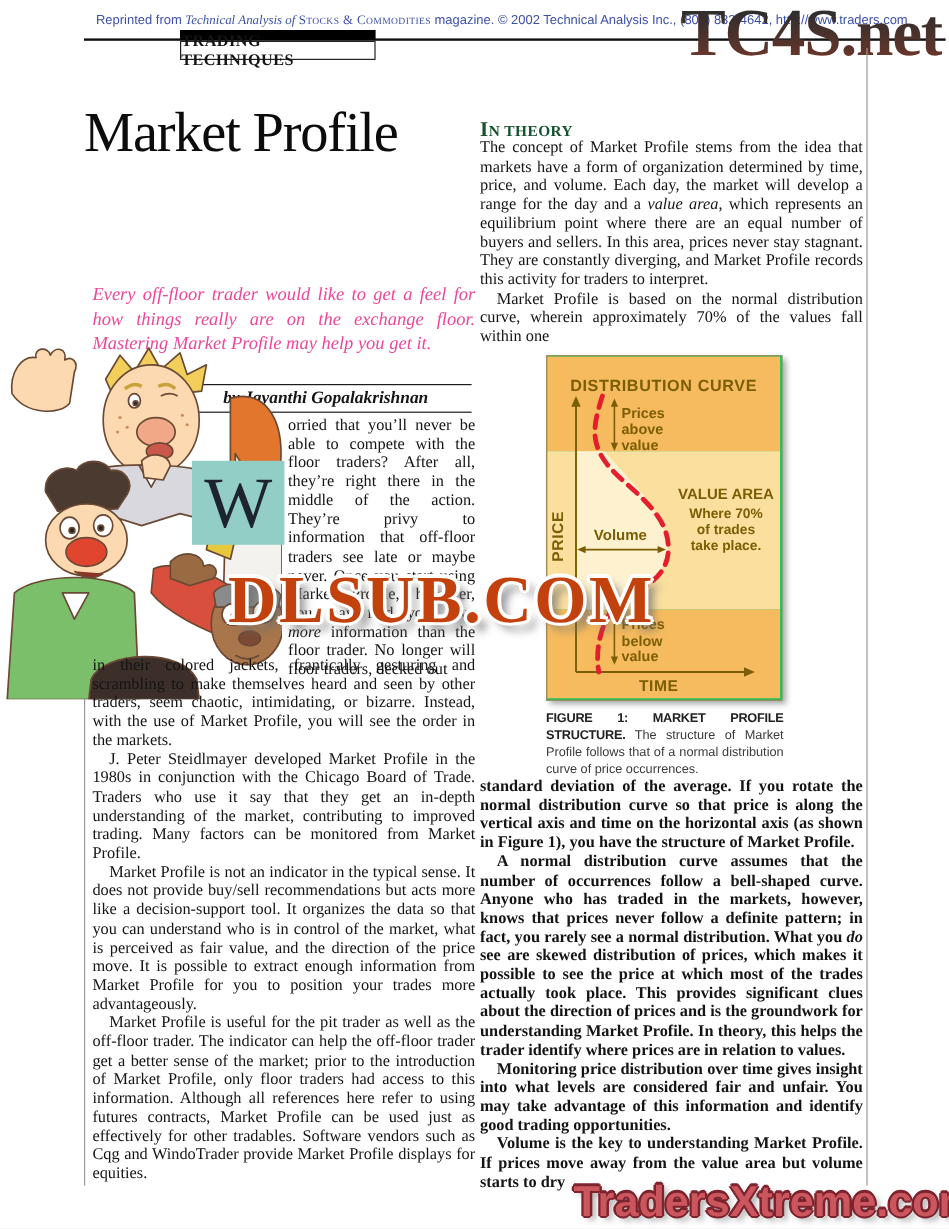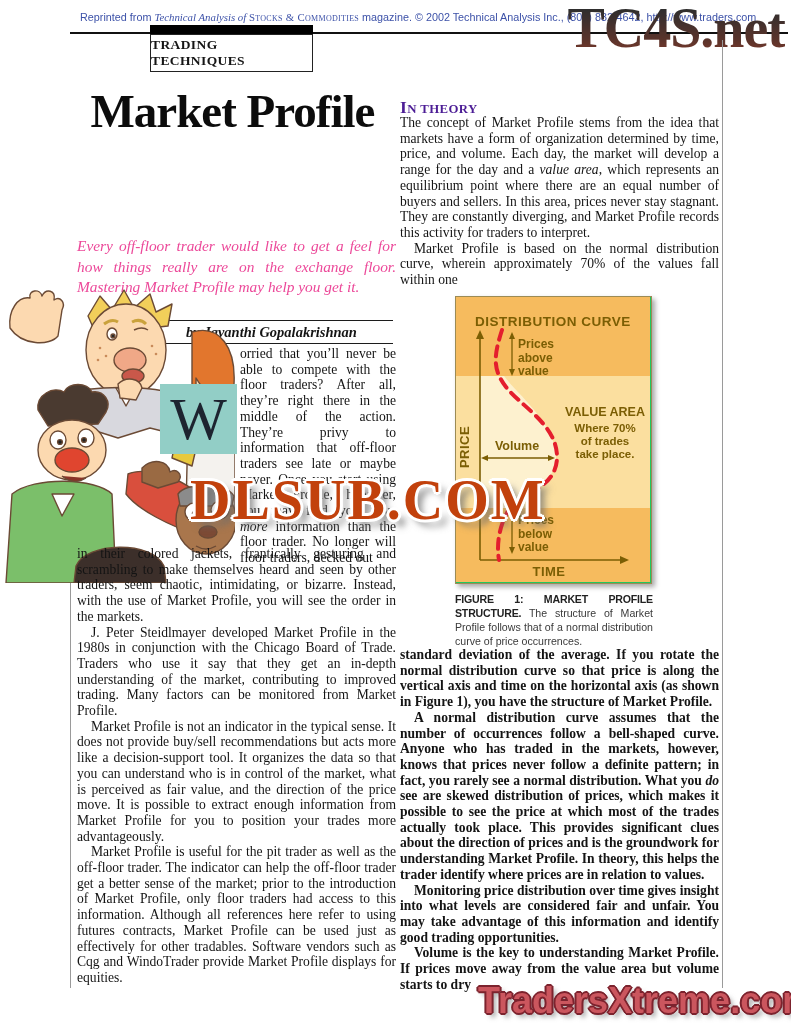--- a/index.html
+++ b/index.html
@@ -12,38 +12,38 @@
   
   .reprint-line {
     position:absolute; left:80px; top:11px; width:620px;
     font-family:"Liberation Sans", sans-serif; font-size:10.8px; color:#3c51a8; white-space:nowrap;
   }
   .reprint-line .it  { font-family:"Liberation Serif", serif; font-style:italic; }
   .reprint-line .sc  { font-family:"Liberation Serif", serif; font-variant:small-caps; letter-spacing:.3px; }
   .top-rule { position:absolute; left:70px; top:32px; width:718px; height:2px; background:#111; }
   .sect-bar { position:absolute; left:150px; top:25px; width:163px; height:9px; background:#000; }
   .sect-box {
-    position:absolute; left:150px; top:34px; width:163px; height:38px; background:#fff;
+    position:absolute; left:150px; top:34px; width:163px; height:16px; background:#fff;
     border:1.3px solid #222; display:flex; align-items:center; justify-content:center;
     font-weight:bold; font-size:13.5px; letter-spacing:.4px;
   }
   .wm-tc4s {
     position:absolute; right:6px; top:-4px; font-family:"Liberation Serif", serif;
     font-weight:bold; font-size:56px; letter-spacing:-1px; color:#4a302a;
   }
   @supports (-webkit-background-clip:text) {
     .wm-tc4s {
       background:linear-gradient(#2e2e2e 20%, #5c342b 70%, #8a3a2a);
       -webkit-background-clip:text; background-clip:text; -webkit-text-fill-color:transparent; color:#4a302a;
     }
   }
   
   .title {
-    position:absolute; left:70px; top:86px; width:325px; text-align:center;
-    font-weight:bold; font-size:47px; line-height:50px; letter-spacing:-1px; color:#0c0c0c;
+    position:absolute; left:70px; top:86px; width:325px; text-align:left;
+    font-weight:normal; font-size:47px; line-height:50px; letter-spacing:-1px; color:#0c0c0c;
   }
   .intro {
     position:absolute; left:77px; top:236px; width:319px;
     font-style:italic; font-size:15.4px; line-height:20.5px; text-align:justify; color:#ec4899;
   }
   .byline-rule { position:absolute; height:1.4px; background:#1c1c1c; left:150px; width:243px; }
   .byline {
     position:absolute; left:150px; top:322px; width:243px; height:20px;
     display:flex; align-items:center; justify-content:center;
     font-weight:bold; font-style:italic; font-size:14.5px;
@@ -54,21 +54,21 @@
   
   .body-txt { font-size:13.6px; line-height:15.7px; text-align:justify; color:#141414; }
   .body-txt p.ind { text-indent:14px; }
   .narrow-col { position:absolute; left:240px; top:346px; width:156px; }
   .left-wide  { position:absolute; left:77px;  top:546px; width:319px; }
   .right-top  { position:absolute; left:400px; top:115px; width:319px; }
   .right-bot  { position:absolute; left:400px; top:647px; width:319px;font-weight:bold; }
   .itw { font-style:italic; }
   .theory-head {
     position:absolute; left:400px; top:97px;
-    font-weight:bold; font-size:12.8px; letter-spacing:.4px; color:#4c1d95;
+    font-weight:bold; font-size:12.8px; letter-spacing:.4px; color:#14532d;
     font-family:"Liberation Serif", serif;
   }
   .theory-head::first-letter { font-size:17.5px; }
   
   .dropcap-box {
     position:absolute; left:160px; top:384px; width:77px; height:70px; background:#92cec6;
     display:flex; align-items:center; justify-content:center;
   }
   .dropcap-box span { font-family:"Liberation Serif", serif; font-size:60px; line-height:60px; color:#1d2430; }
   

